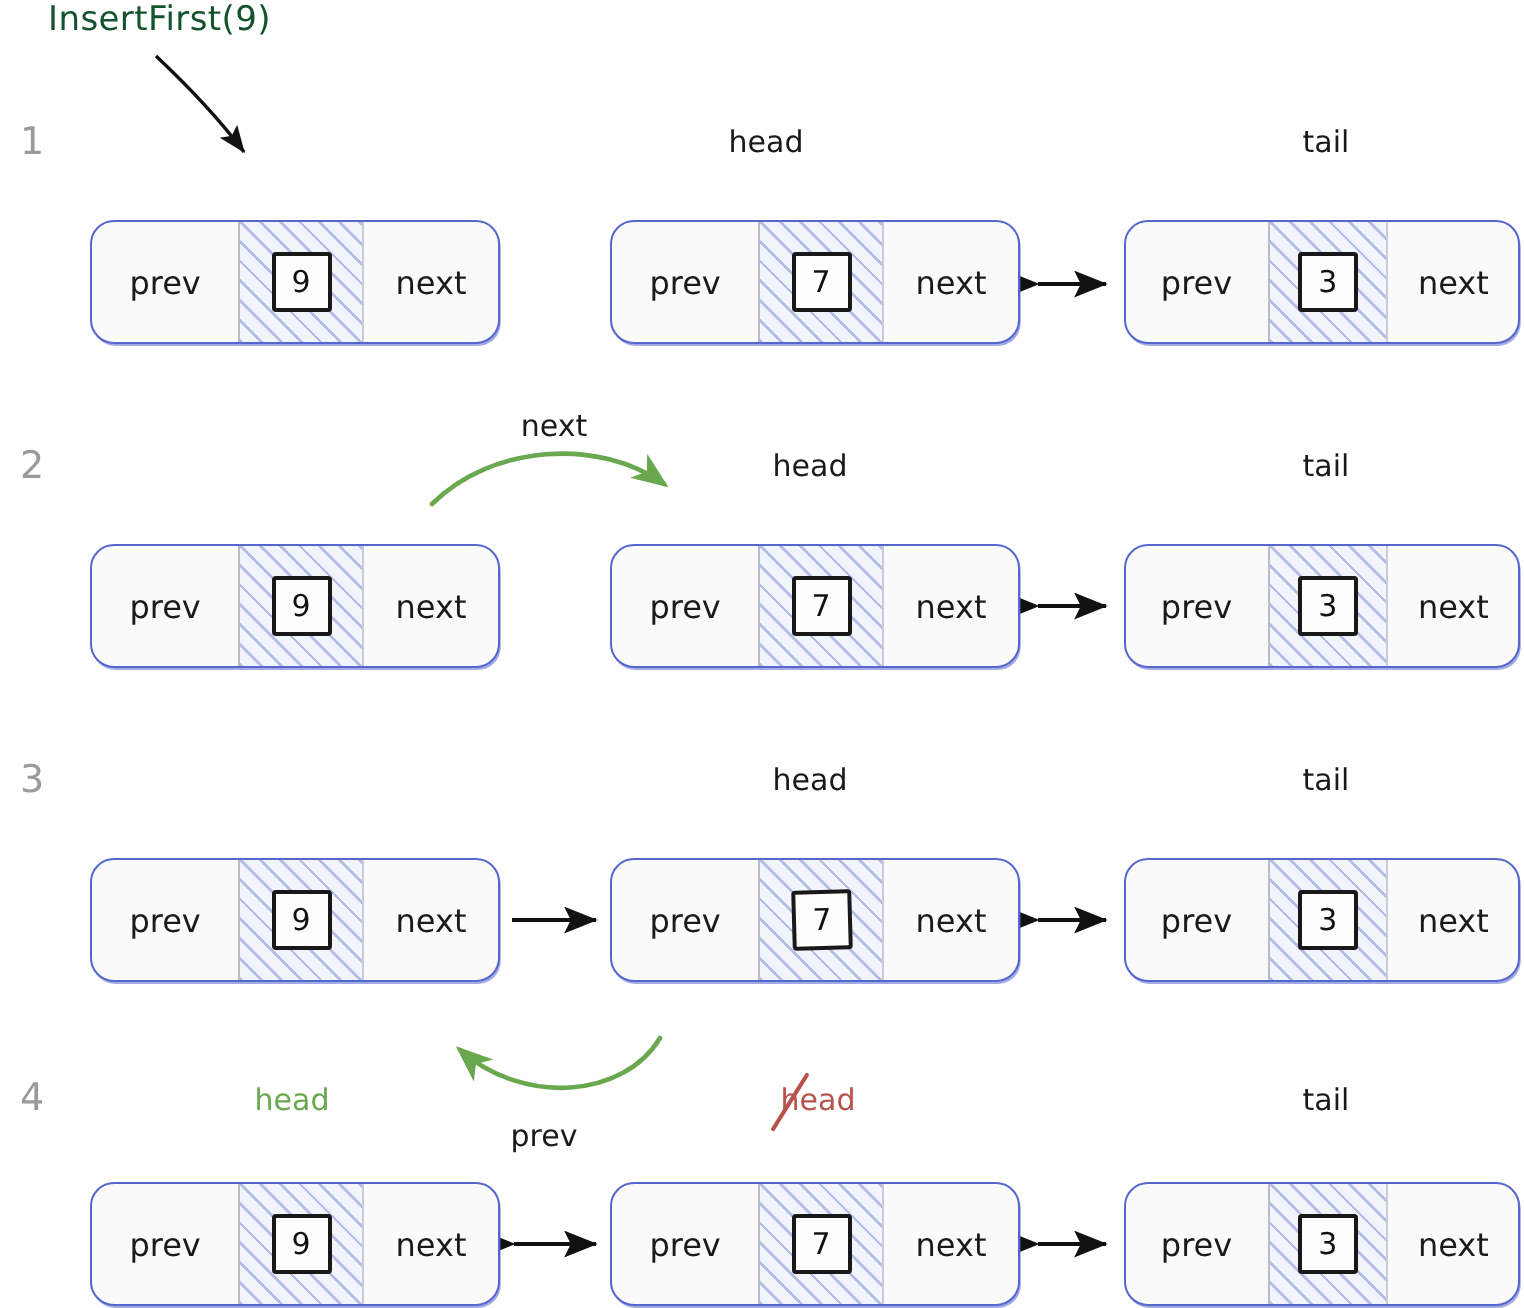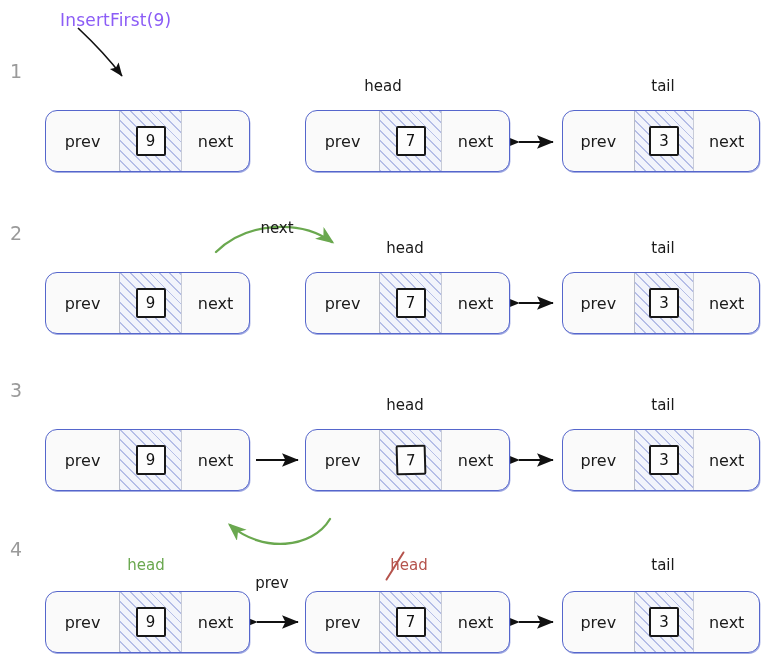--- a/index.html
+++ b/index.html
@@ -18,44 +18,42 @@
   #stage {
     position: absolute;
     left: 0; top: 0;
     width: 762px;
     height: 654px;
   }
   .abs { position: absolute; }
 
   
   .title {
-    left: 24px; top: 10px;
+    left: 24px; top: 0;
     font-size: 17px;
-    color: #8b5cf6;
+    color: #14532d;
     letter-spacing: 0.2px;
     white-space: nowrap;
-    margin-left: 36px;
   }
 
   
   .step-num {
     font-size: 19px;
     color: #9a9a9a;
     width: 24px;
     text-align: center;
     white-space: nowrap;
   }
 
   
   .ptr-label {
     font-size: 15px;
     color: #1a1a1a;
     white-space: nowrap;
     text-align: center;
-    margin-top: 15px;
   }
   .ptr-label.green { color: #6aa84f; }
   .ptr-label.red   { color: #b5534c; }
   .strike-wrap { position: relative; display: inline-block; }
   .strike-wrap .slash {
     position: absolute;
     left: 4px; top: -7px;
     width: 2px; height: 34px;
     background: #b5534c;
     transform: rotate(32deg);

